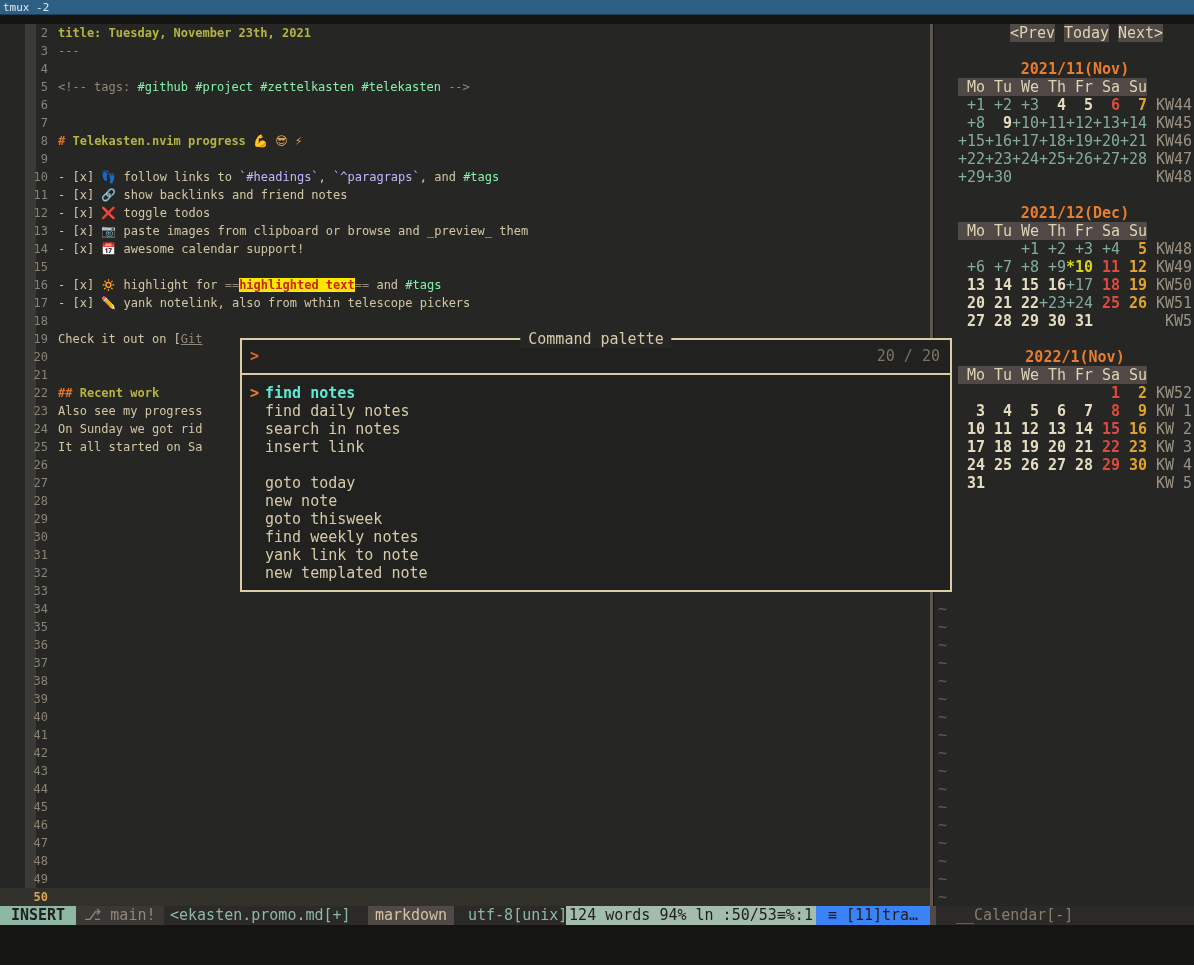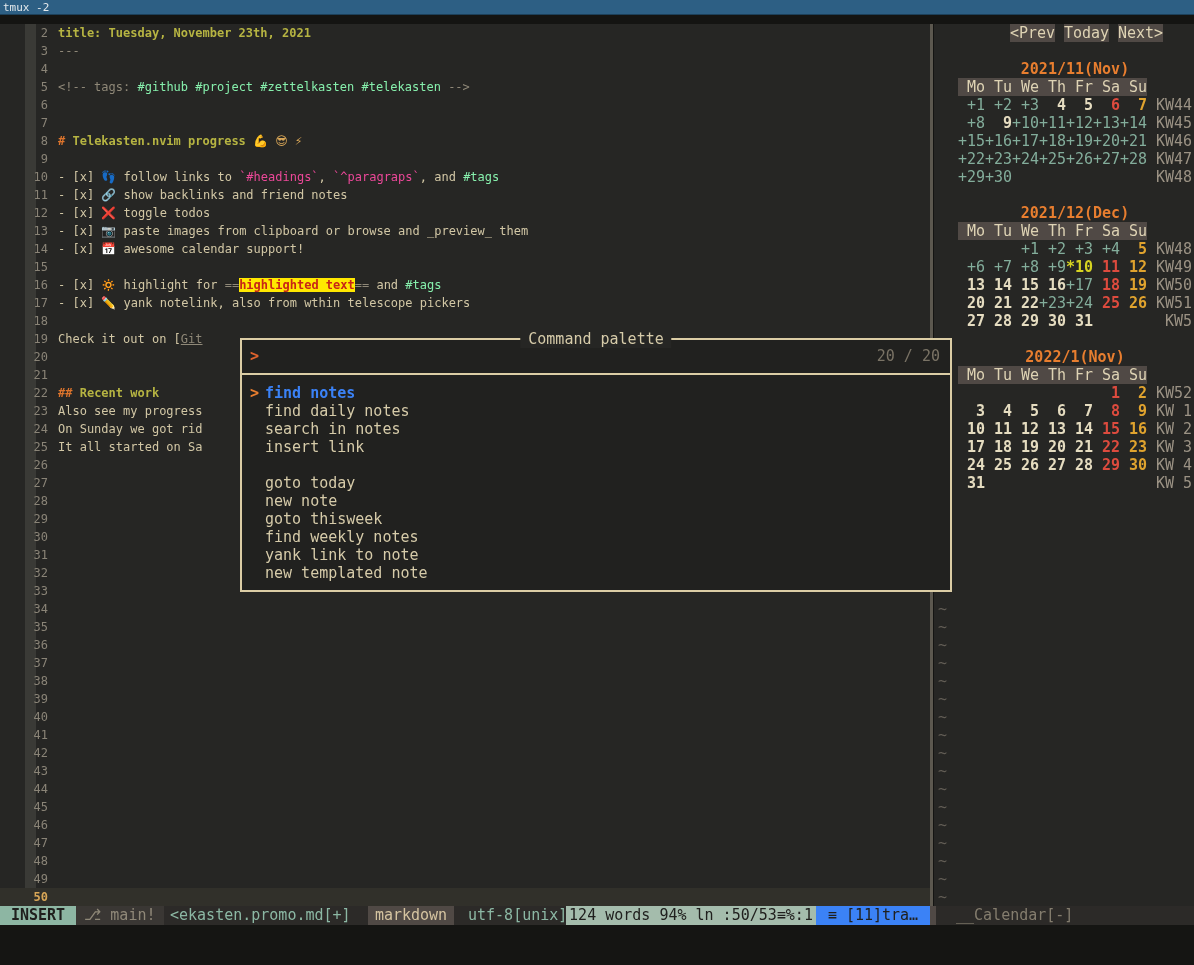--- a/index.html
+++ b/index.html
@@ -15,21 +15,21 @@
   .eline{position:absolute;left:0;width:930px;height:18px;font-size:12px;line-height:18px;white-space:pre;}
   .eline.cur{background:#31302a;}
   .eline .num{position:absolute;left:0;top:0;width:48px;text-align:right;color:#8a8477;}
   .eline.cur .num{color:#d8a657;font-weight:bold;}
   .eline .txt{position:absolute;left:58px;top:0;}
   .s-tx{color:#d2c7a5;}
   .s-ti,.s-h{color:#b6b442;font-weight:bold;}
   .s-mk{color:#dd742c;font-weight:bold;}
   .s-gr{color:#8f8878;}
   .s-pk{color:#86efac;}
-  .s-gn{color:#ec4899;margin-top:25px;}
+  .s-gn{color:#c4b5fd;margin-top:25px;}
   .s-lk{color:#8f8878;text-decoration:underline;}
   .s-hl{color:#c82516;background:#ffe800;font-weight:bold;}
   .s-em{color:#d8a657;}
   
   .win-separator{position:absolute;left:930px;top:24px;width:3px;height:882px;background:#5c584f;}
   .scroll-thumb{position:absolute;left:937px;top:24px;width:17px;height:308px;background:#4b4742;}
   
   .calendar-window{position:absolute;left:934px;top:24px;width:260px;height:882px;background:#262624;overflow:hidden;
                    font-size:15px;line-height:18px;}
   .cal-nav{position:absolute;left:0;top:0;width:260px;height:18px;}
@@ -50,21 +50,21 @@
            border:2px solid #dbcda5;box-sizing:border-box;z-index:5;font-size:15px;line-height:18px;}
   .palette-title{position:absolute;left:50%;top:-10px;transform:translateX(-50%);background:#262624;
                  padding:0 8px;color:#d6cba9;white-space:pre;}
   .prompt-row{position:absolute;left:0;top:0;width:708px;height:33px;line-height:33px;}
   .prompt-char{position:absolute;left:8px;color:#e0632d;font-weight:bold;}
   .prompt-count{position:absolute;right:10px;color:#7a7365;}
   .palette-divider{position:absolute;left:0;top:33px;width:708px;height:2px;background:#dbcda5;}
   .plist{position:absolute;left:0;top:44px;width:708px;height:204px;}
   .pitem{position:absolute;left:0;width:708px;height:18px;color:#d6cba9;white-space:pre;}
   .pitem .plabel{position:absolute;left:23px;}
-  .pitem.sel .plabel{color:#3b82f6;font-weight:bold;}
+  .pitem.sel .plabel{color:#5eead4;font-weight:bold;}
   .pitem .psel{position:absolute;left:8px;color:#e87e2f;font-weight:bold;}
   
   .statusline{position:absolute;left:0;top:906px;width:1194px;height:19px;background:#2c2a28;
               font-size:15px;line-height:19px;white-space:pre;}
   .sl-mode{position:absolute;left:0;top:0;width:76px;background:#8db6a3;color:#20201e;font-weight:bold;text-align:center;height:19px;}
   .sl-branch{position:absolute;left:76px;top:0;width:88px;background:#3a3734;color:#8f8878;padding-left:8px;box-sizing:border-box;height:19px;}
   .sl-file{position:absolute;left:164px;top:0;width:204px;color:#8cb8a4;padding-left:6px;box-sizing:border-box;height:19px;}
   .sl-ft{position:absolute;left:368px;top:0;width:86px;background:#504945;color:#d5c4a1;text-align:center;height:19px;}
   .sl-enc{position:absolute;left:454px;top:0;width:112px;color:#8cb8a4;padding-left:14px;box-sizing:border-box;height:19px;}
   .sl-words{position:absolute;left:566px;top:0;width:250px;background:#a4bcac;color:#20201e;text-align:center;height:19px;}

